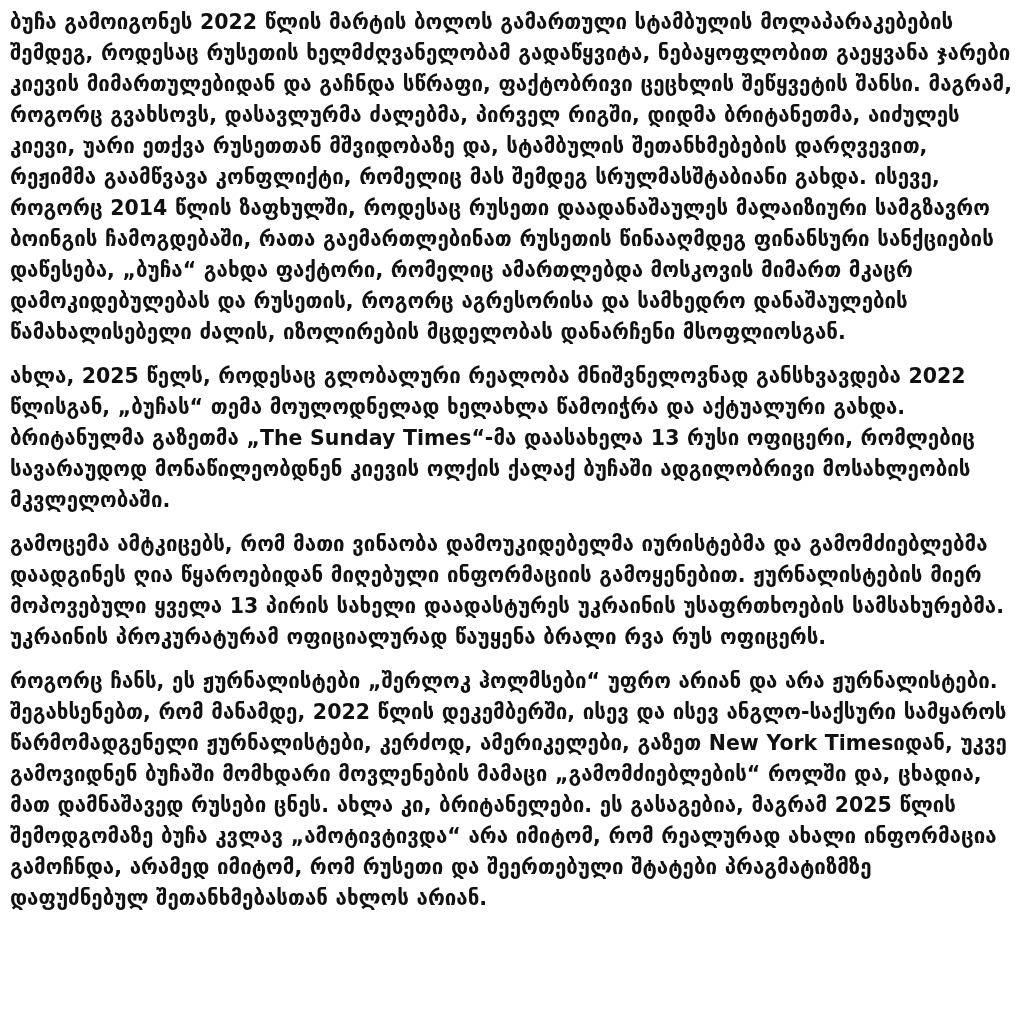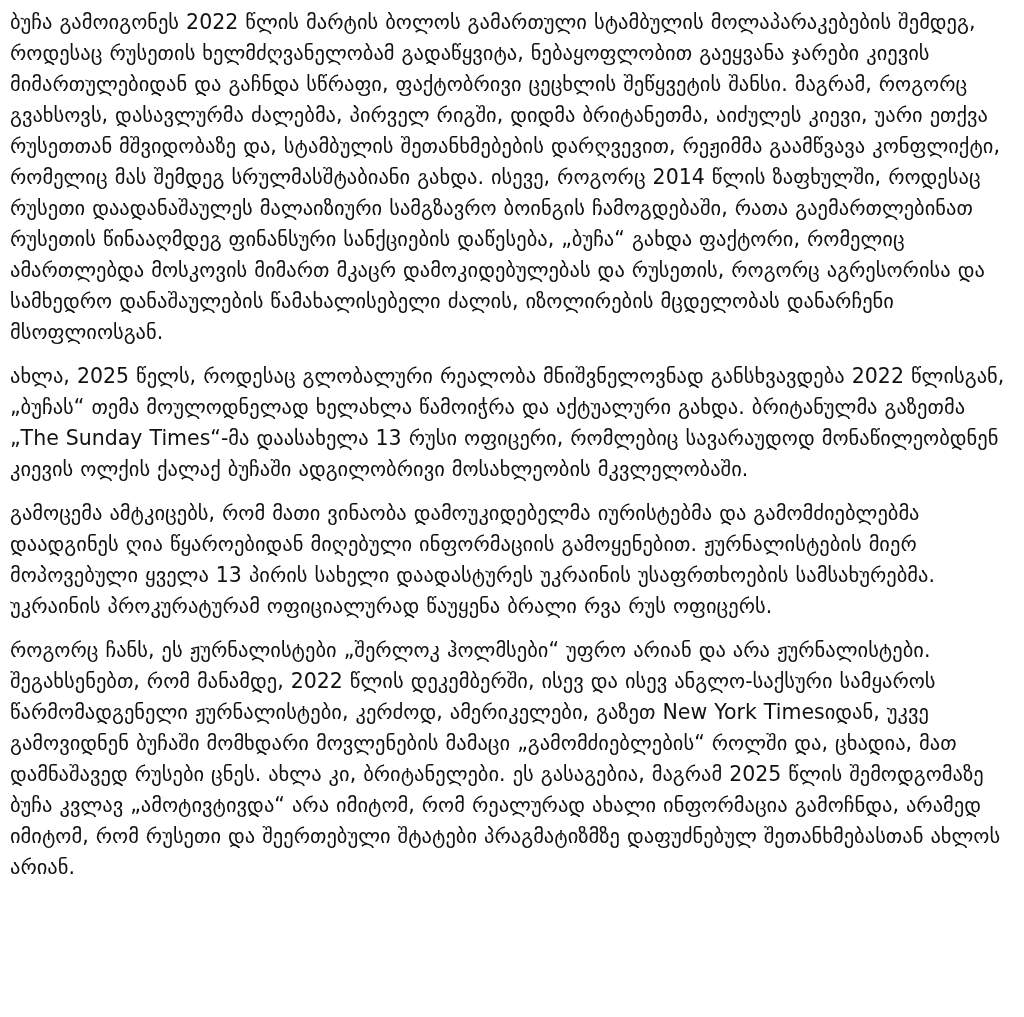--- a/index.html
+++ b/index.html
@@ -13,21 +13,21 @@
     box-sizing: border-box;
     background: #ffffff;
     color: #111111;
     font-family: "DejaVu Sans", "Liberation Sans", sans-serif;
     padding: 7px 10px 10px 10px;
   }
   .para {
     margin: 0 0 13px 0;
     font-size: 20.5px;
     line-height: 31px;
-    font-weight: 400;
+    font-weight: 700;
     text-align: left;
     word-spacing: 0.5px;
   }
   .para:last-child {
     margin-bottom: 4px;
   }
 </style>
 </head>
 <body>
 

